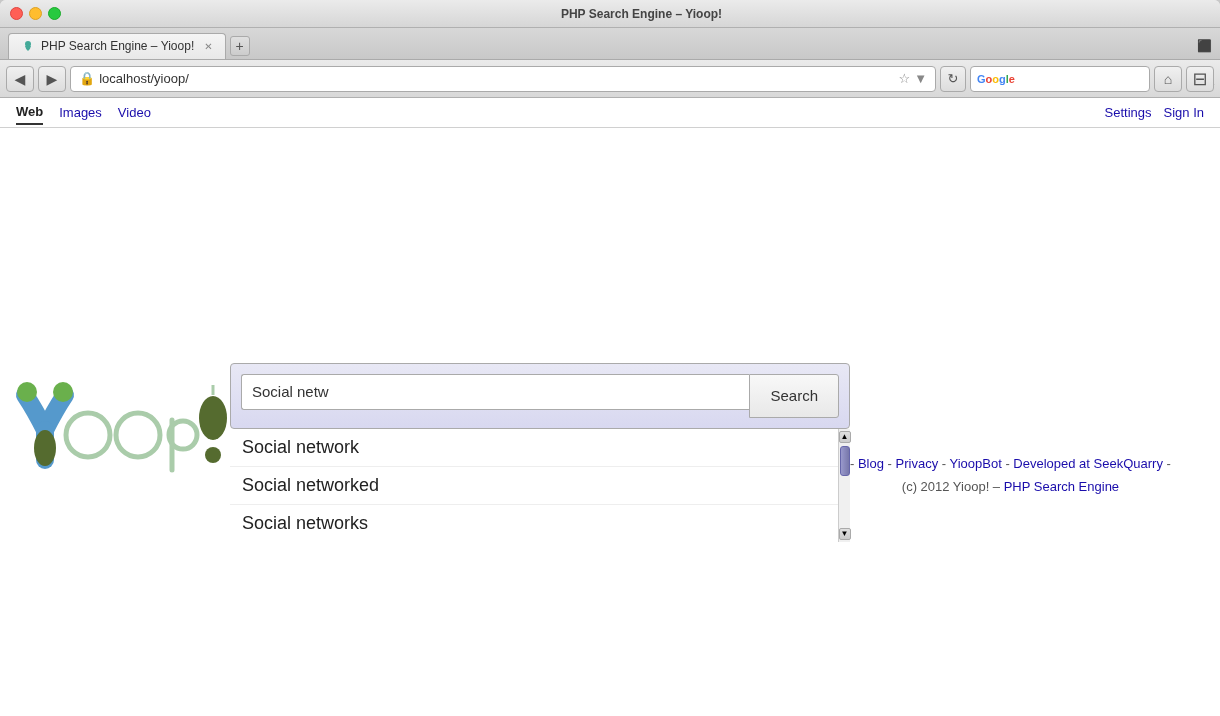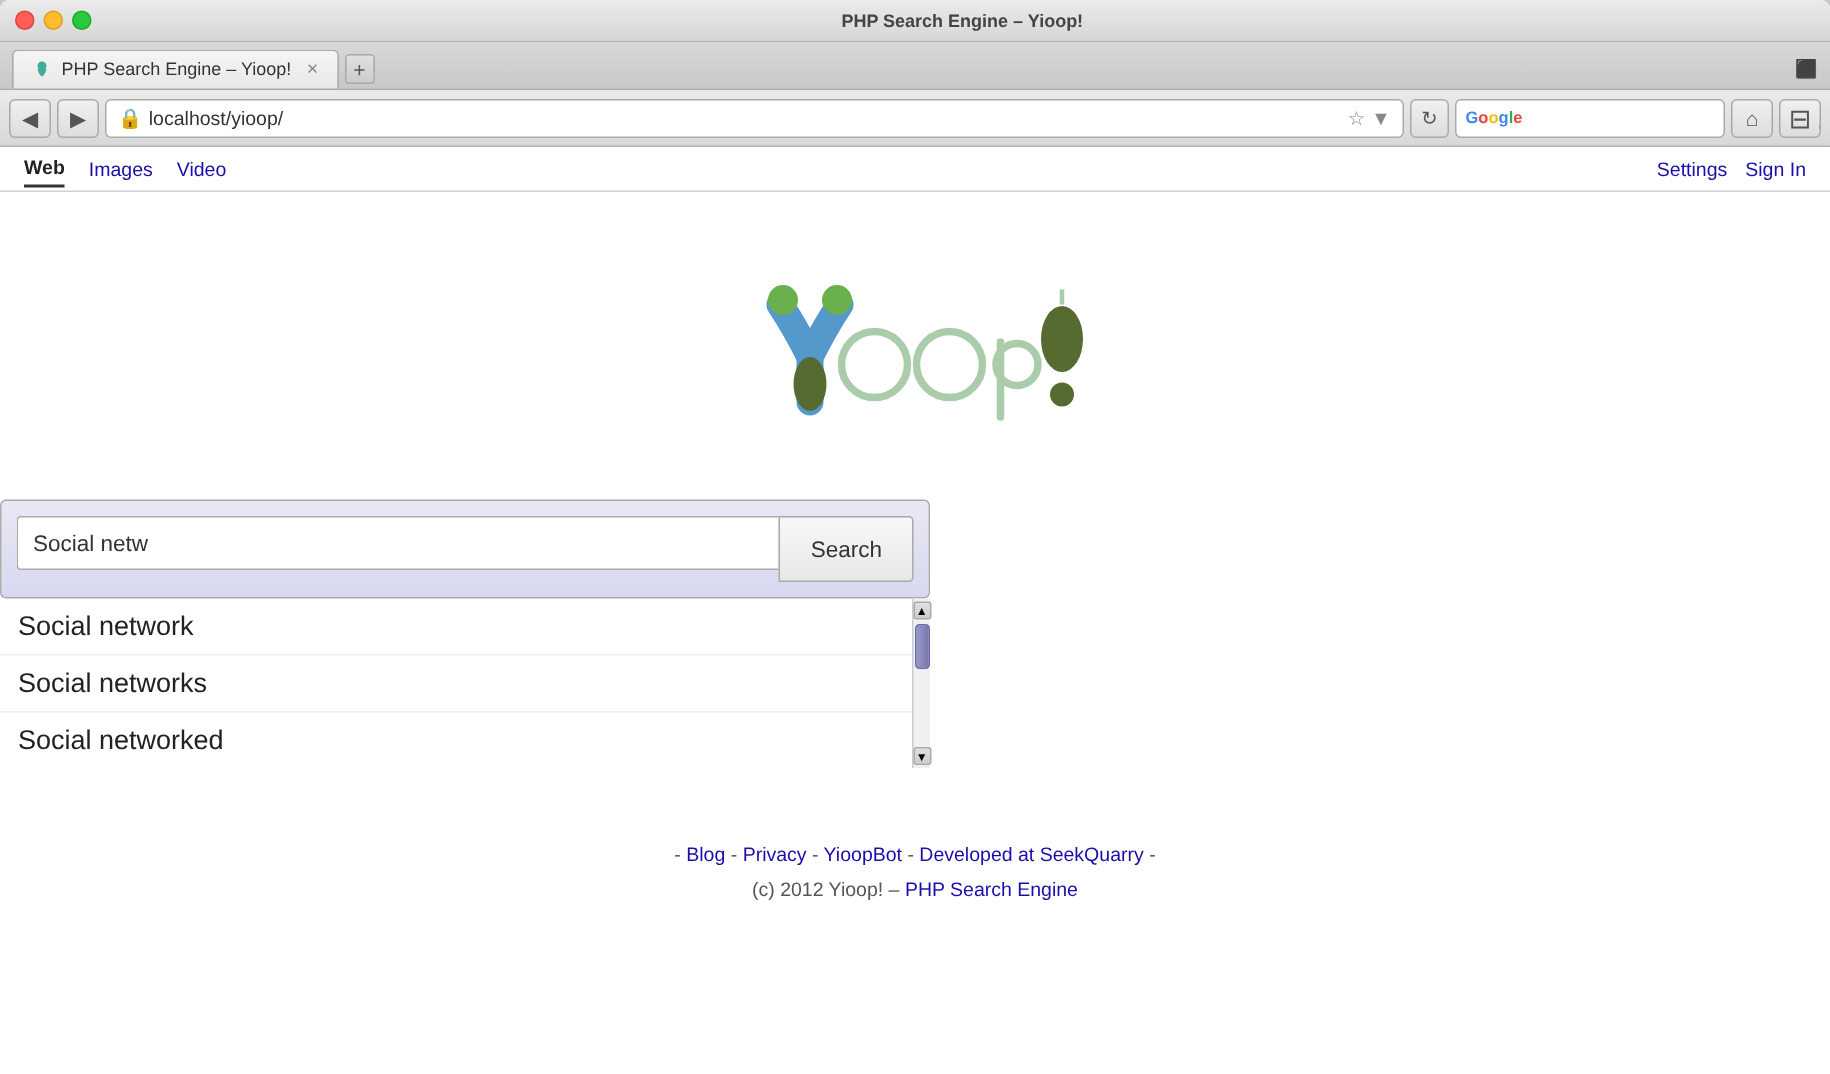--- a/index.html
+++ b/index.html
@@ -254,21 +254,21 @@
     .app-nav-right {
       display: flex;
       gap: 12px;
     }
 
     
     .main-content {
       flex: 1;
       background: white;
       display: flex;
-      flex-direction: column;
+      align-items: center;
       padding-top: 60px;
       overflow: hidden;
     }
 
     
     .logo-container {
       margin-bottom: 30px;
     }
 
     
@@ -517,22 +517,22 @@
       <div class="search-box-container">
         <div class="search-row">
           <input class="search-input-field" type="text" value="Social netw" style="">
           <button class="search-button">Search</button>
         </div>
       </div>
 
       <div class="autocomplete-with-scroll">
         <div class="autocomplete-list">
           <div class="autocomplete-item">Social network</div>
+          <div class="autocomplete-item">Social networked</div>
           <div class="autocomplete-item">Social networks</div>
-          <div class="autocomplete-item">Social networked</div>
         </div>
         <div class="scrollbar-track">
           <div class="scrollbar-up">▲</div>
           <div class="scrollbar-thumb"></div>
           <div class="scrollbar-down">▼</div>
         </div>
       </div>
     </div>
 
     <div class="footer">

